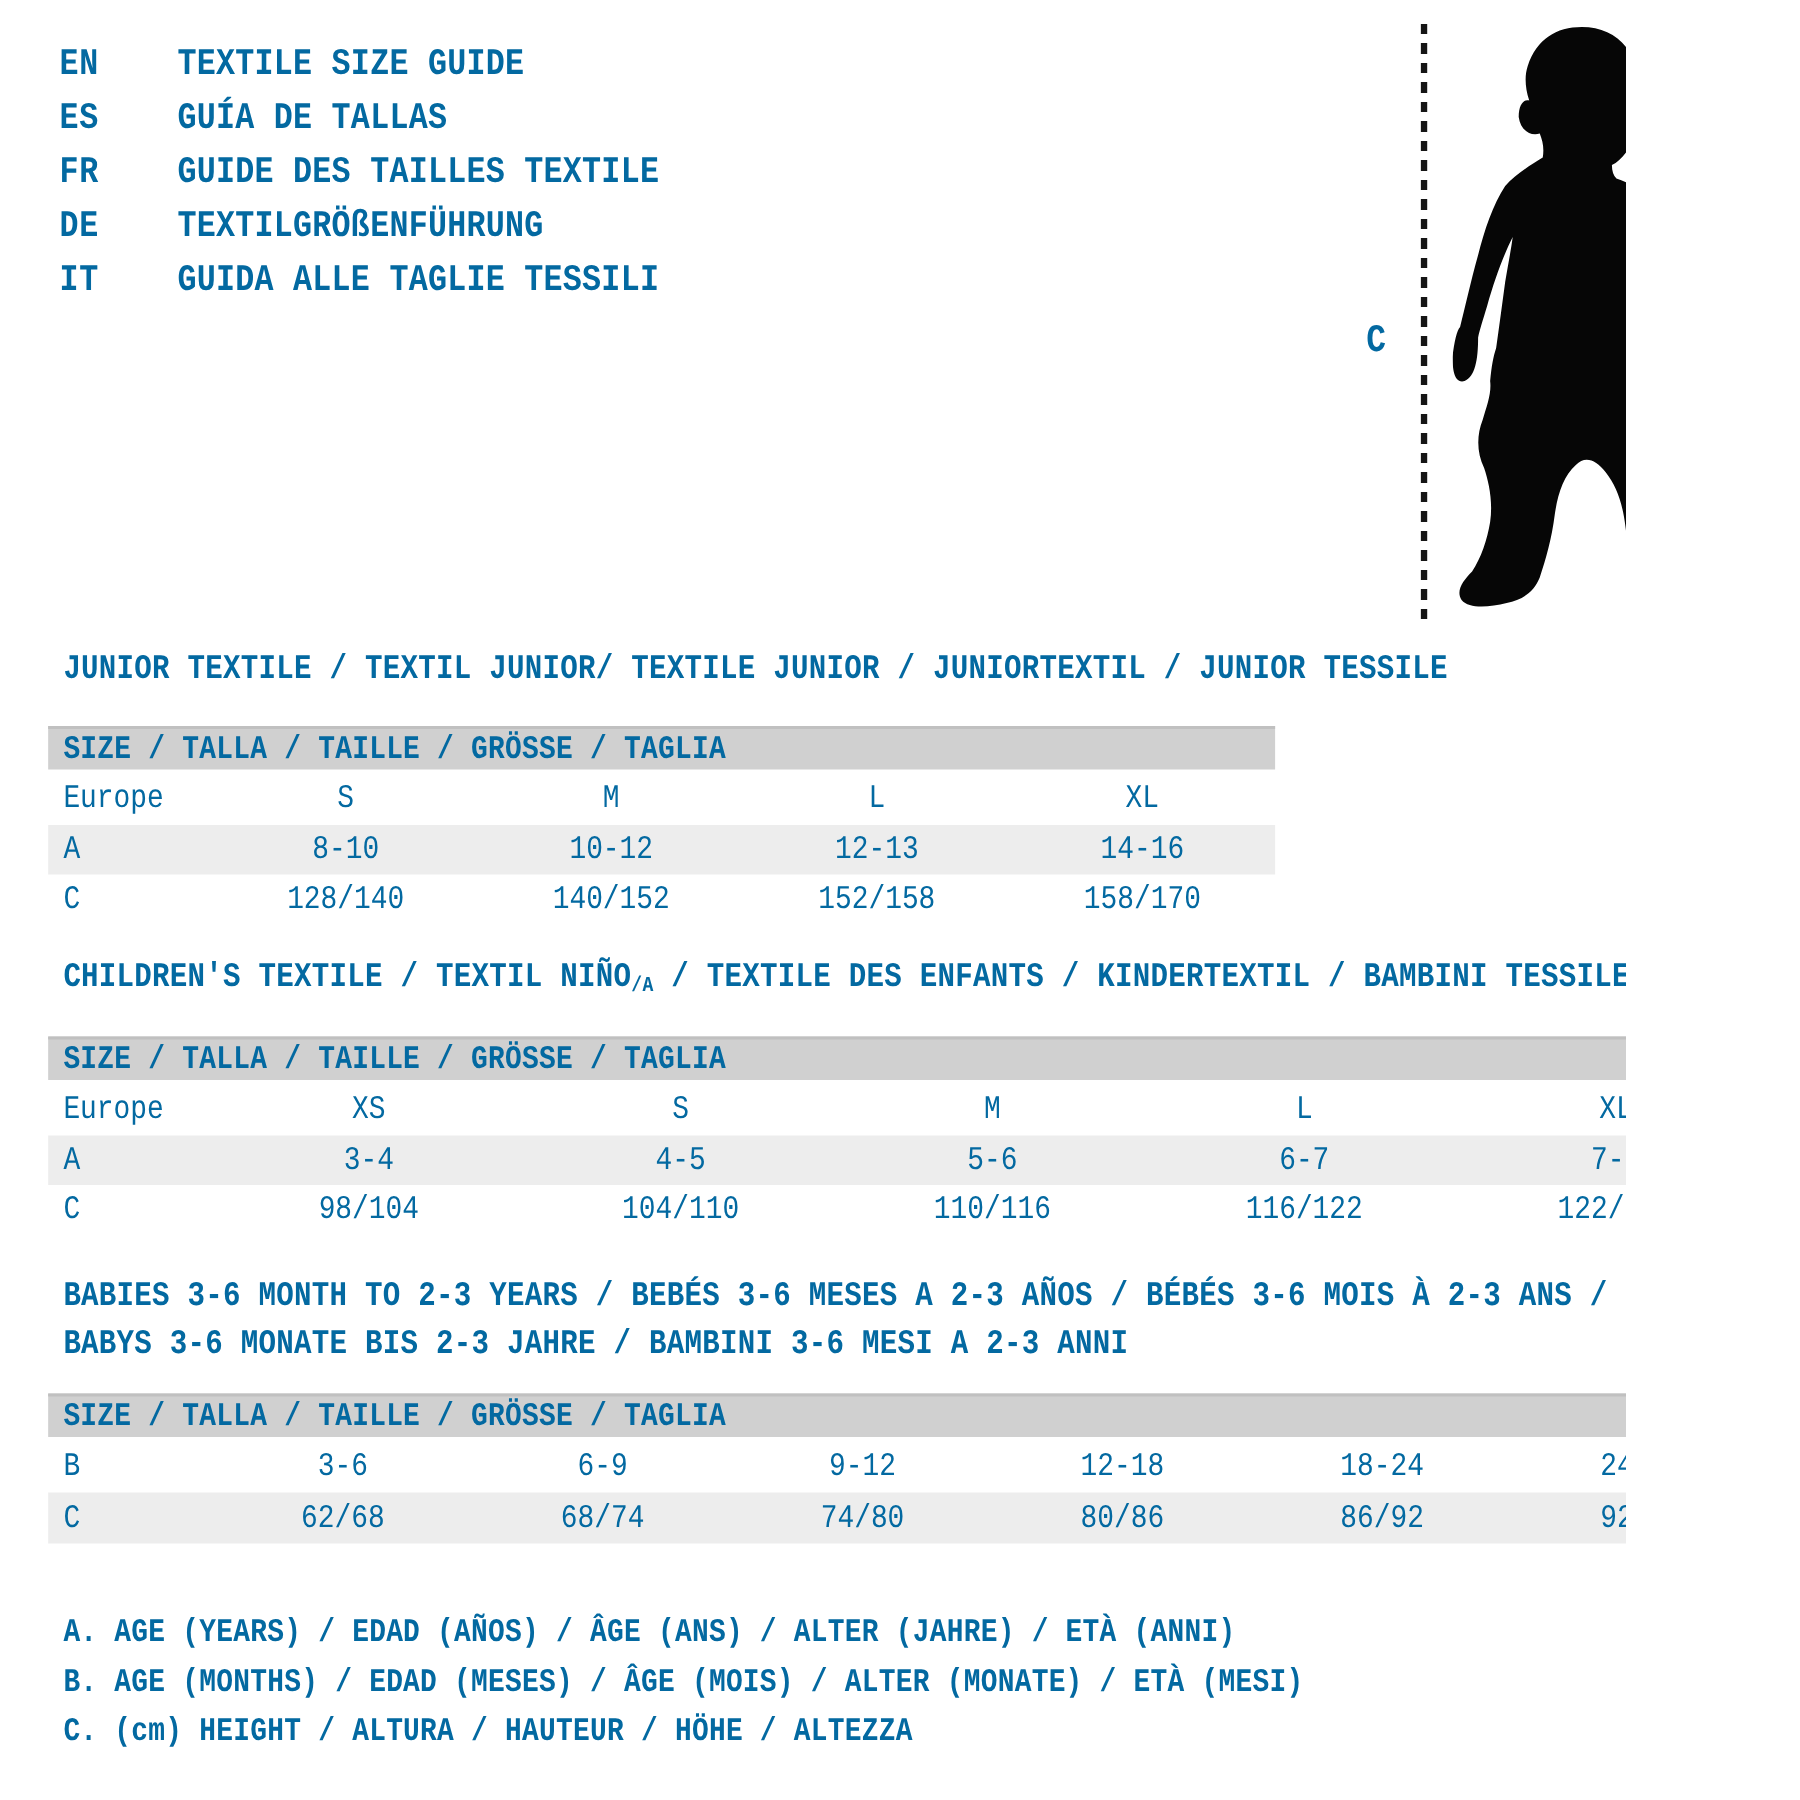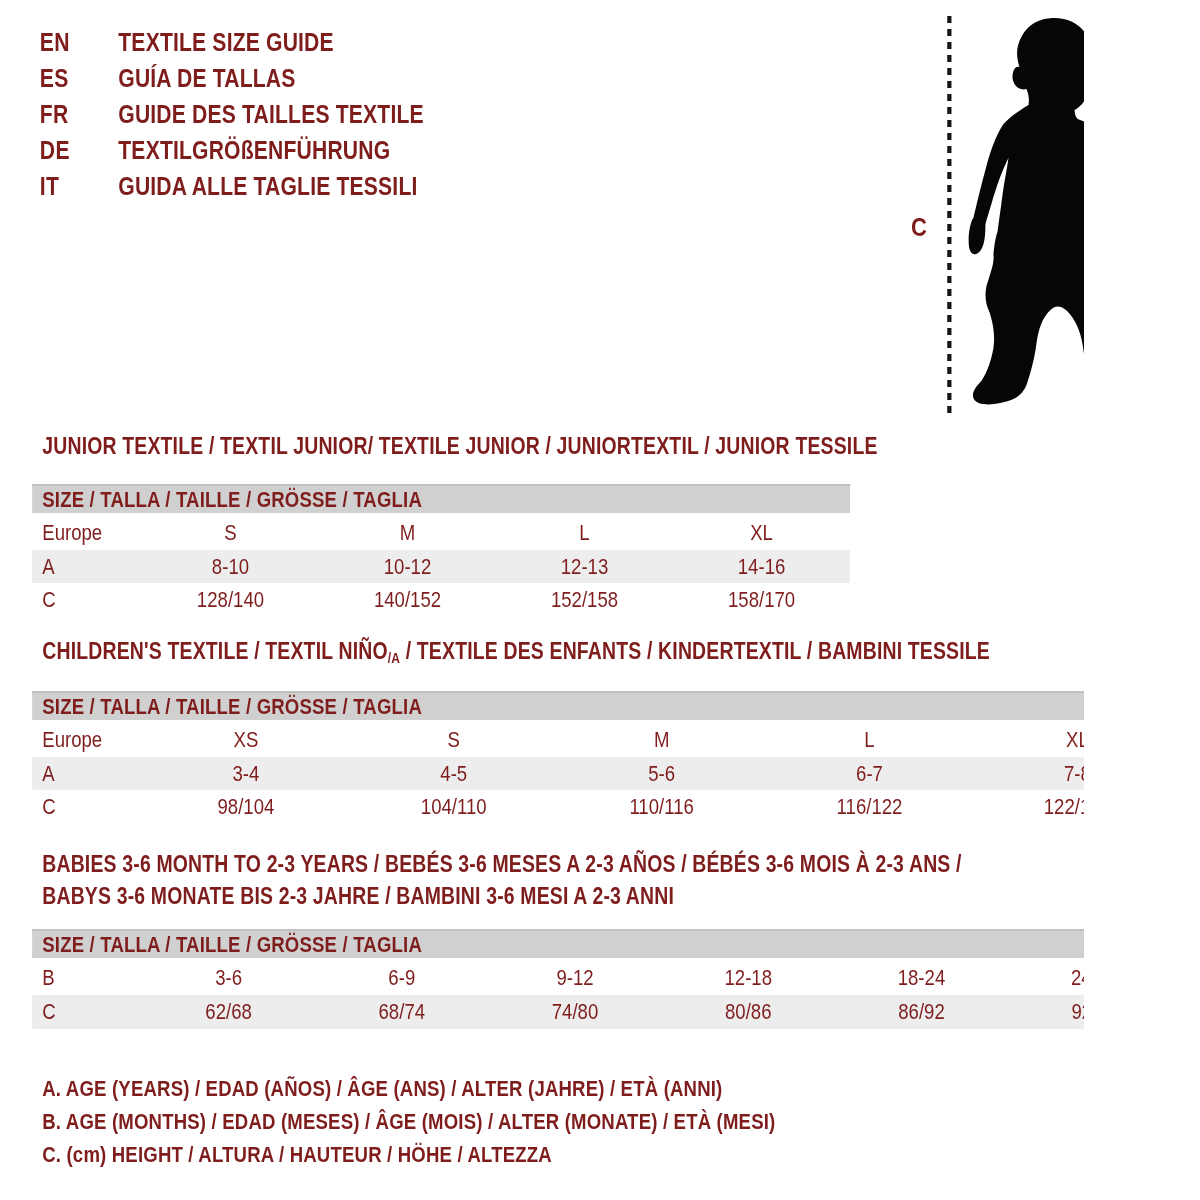--- a/index.html
+++ b/index.html
@@ -1,17 +1,17 @@
 <!DOCTYPE html>
 <html><head>
 <meta charset="utf-8">
 <style>
   html,body{margin:0;padding:0;background:#fff;}
   .canvas{position:relative;width:1084px;height:1200px;background:#ffffff;overflow:hidden;
-          font-family:Liberation Sans, sans-serif;color:#7f1d1d;}
+          font-family:Liberation Mono, monospace;color:#0369a1;}
   
   .scale{position:absolute;top:0;left:0;width:1420px;height:1200px;
          transform:scaleX(0.845);transform-origin:0 0;}
 
   
   .langs{position:absolute;left:47px;top:24px;}
   .lang-row{display:flex;height:36px;align-items:center;}
   .lang-code{width:93px;font-weight:bold;font-size:25px;letter-spacing:0.5px;}
   .lang-title{font-weight:bold;font-size:25px;white-space:nowrap;letter-spacing:0.2px;}
 

